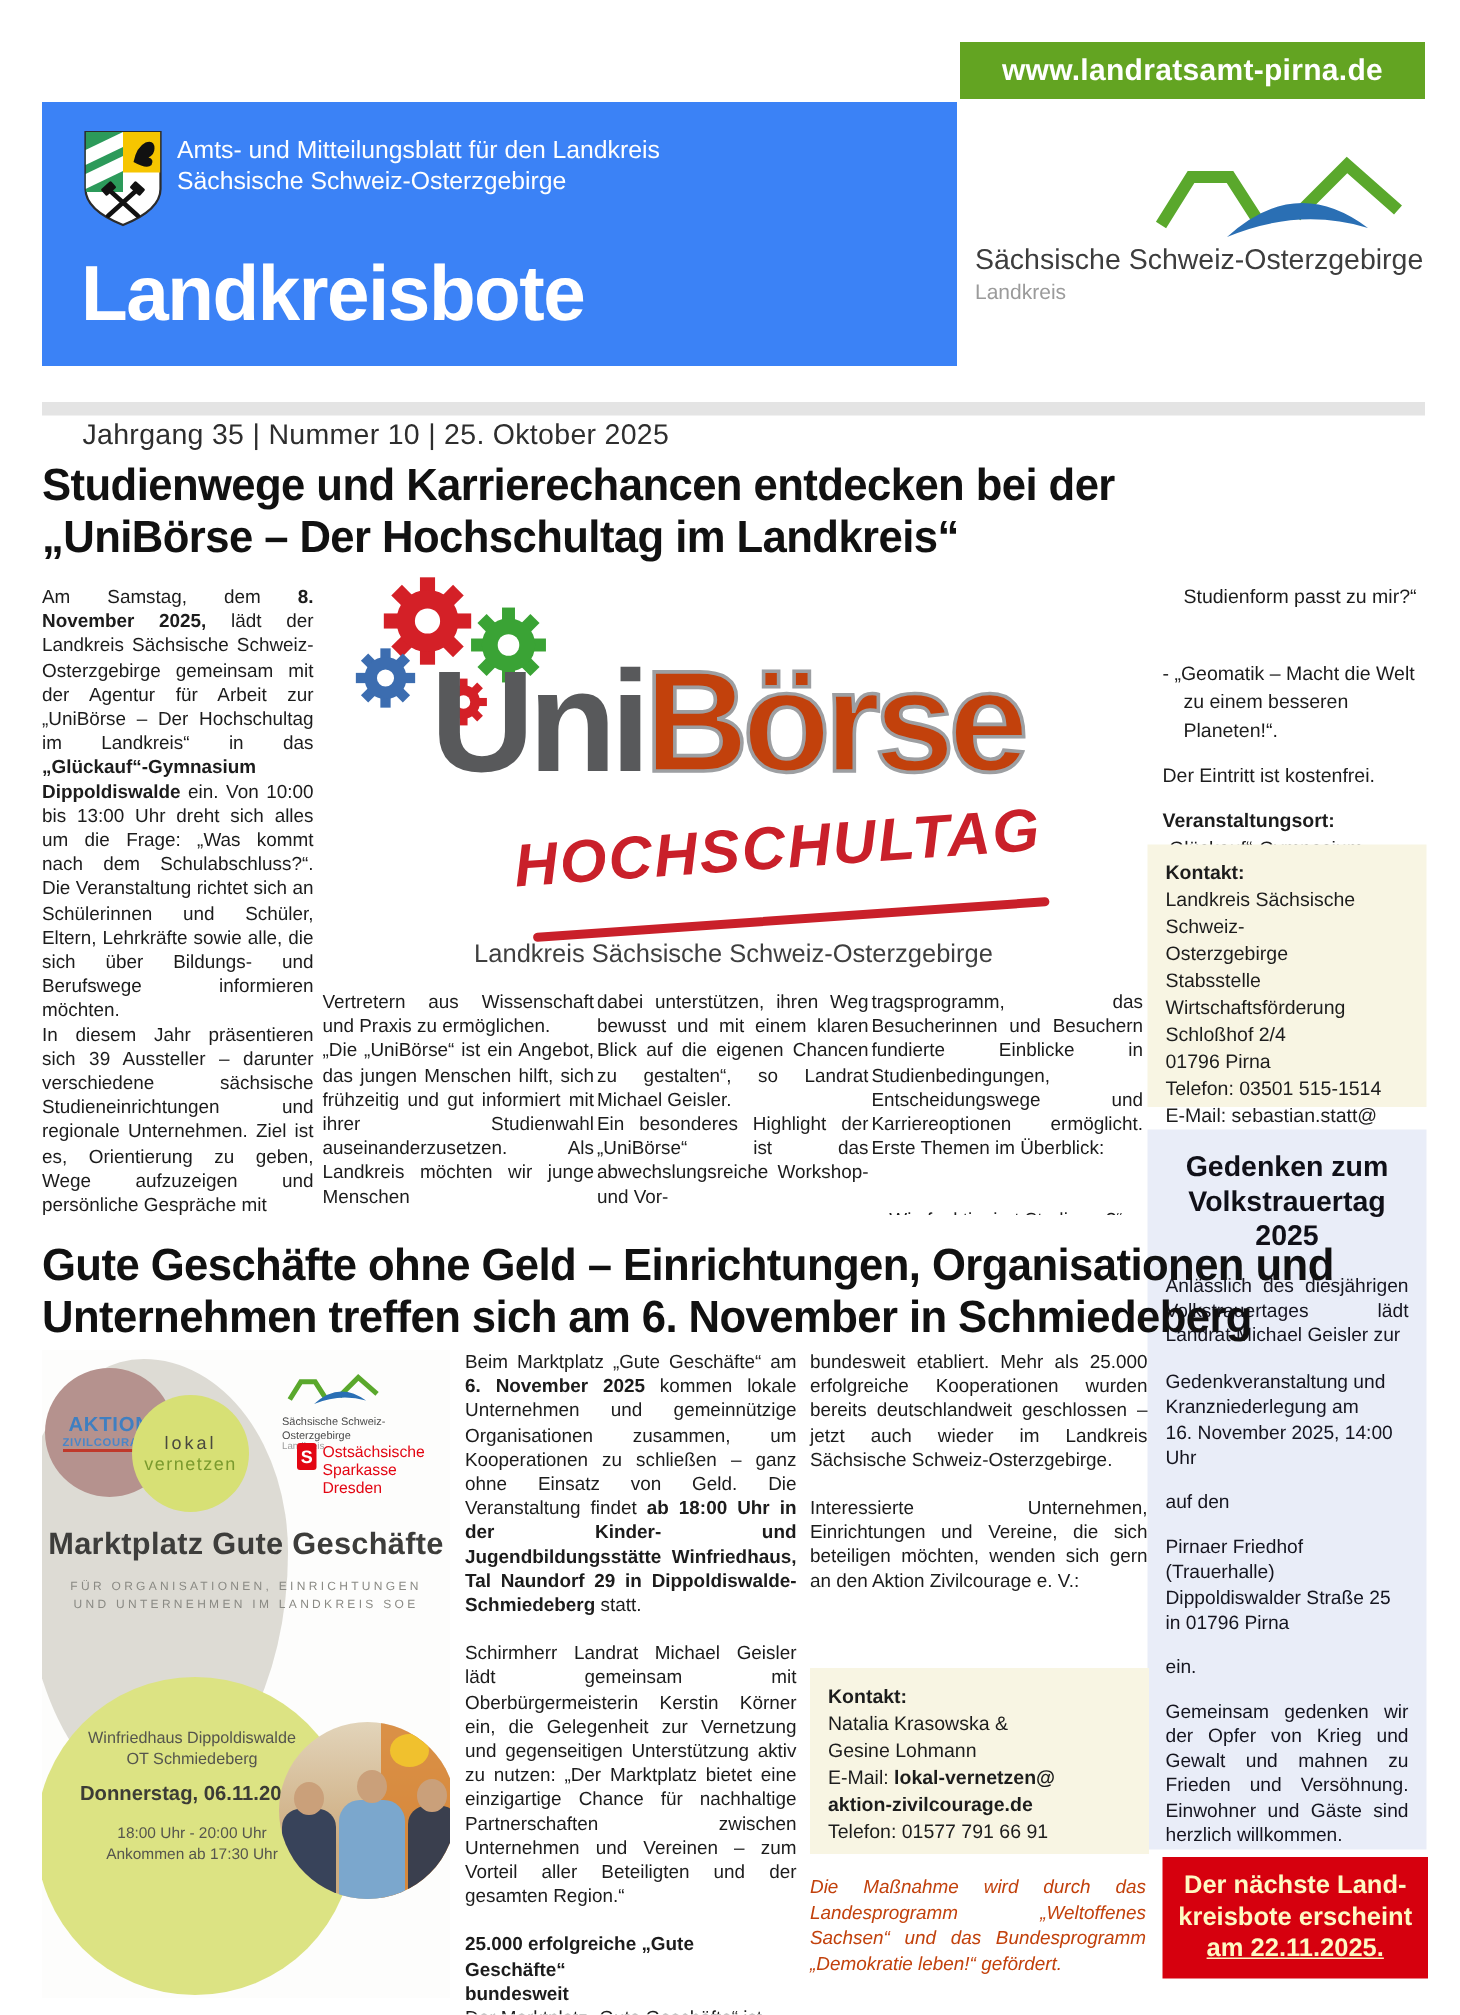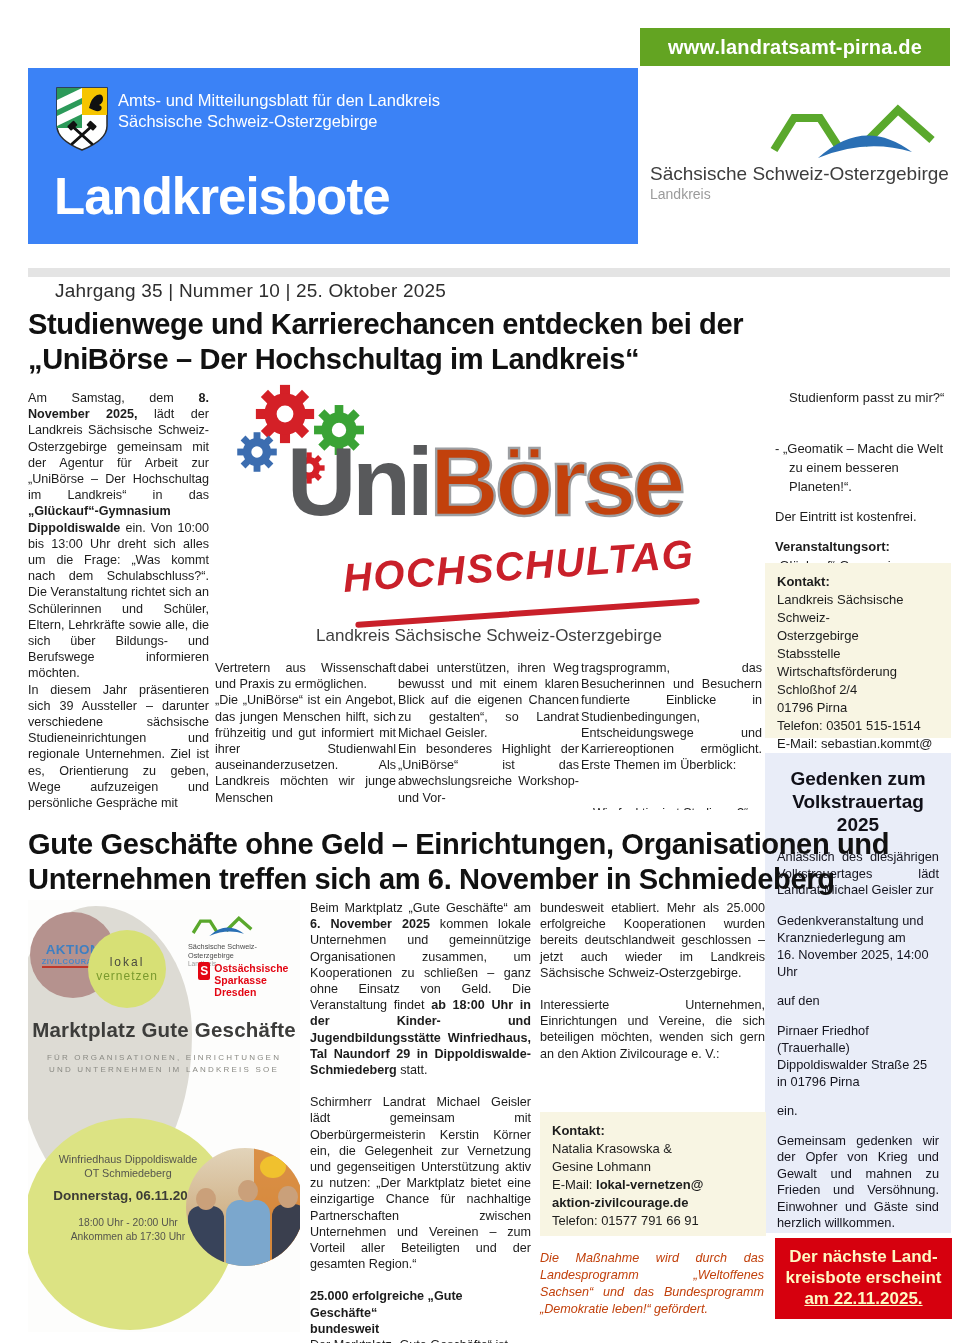--- a/index.html
+++ b/index.html
@@ -85,21 +85,21 @@
   .poster .lime-s { position:absolute; left:60px; top:30px; width:78px; height:78px; border-radius:50%; background:#d7e075;
     display:flex; flex-direction:column; align-items:center; justify-content:center; }
   .poster .lime-s .l1 { color:#4a4a3f; font-size:12px; letter-spacing:2px; }
   .poster .lime-s .l2 { color:#7a9a2e; font-size:12px; letter-spacing:1px; }
   .poster .mini-lk { position:absolute; left:160px; top:14px; width:104px; text-align:left; }
   .poster .mini-lk .n { font-size:7.3px; color:#4a4a4a; }
   .poster .mini-lk .s { font-size:6.5px; color:#9b9b9b; }
   .poster .spk { position:absolute; left:170px; top:62px; display:flex; align-items:flex-start; gap:4px; }
   .poster .spk .sq { width:14px; height:18px; background:#e30613; border-radius:2px; color:#fff; font-weight:700;
     font-size:12px; text-align:center; line-height:18px; }
-  .poster .spk .t { color:#e30613; font-weight:700; font-size:10.5px; line-height:12px; }
+  .poster .spk .t { color:#e30613; font-weight:400; font-size:10.5px; line-height:12px; }
   .poster .p-title { position:absolute; left:0; top:118px; width:272px; text-align:center; font-weight:700;
     font-size:20.5px; color:#3d3d3b; letter-spacing:.2px; }
   .poster .p-sub { position:absolute; left:0; top:152px; width:272px; text-align:center; font-size:8px;
     letter-spacing:2.2px; color:#8a8a84; line-height:12px; }
   .poster .big-green { position:absolute; left:-4px; top:218px; width:212px; height:212px; border-radius:50%; background:#dce383; }
   .poster .g-venue { position:absolute; left:10px; top:252px; width:180px; text-align:center; font-size:10.8px; color:#55554d; line-height:14px; }
   .poster .g-date { position:absolute; left:10px; top:288px; width:180px; text-align:center; font-size:13.5px; font-weight:700; color:#3c3c36; }
   .poster .g-time { position:absolute; left:10px; top:316px; width:180px; text-align:center; font-size:10.3px; color:#55554d; line-height:14px; }
   .poster .photo { position:absolute; left:158px; top:248px; width:118px; height:118px; border-radius:50%; overflow:hidden;
     background:linear-gradient(180deg,#e2d4ba 0%,#cdab7e 70%); }
@@ -225,21 +225,21 @@
   </div>
 
   <div class="abs cream-box kontakt1">
     <div class="bold">Kontakt:</div>
     <div>Landkreis Sächsische Schweiz-</div>
     <div>Osterzgebirge</div>
     <div>Stabsstelle Wirtschaftsförderung</div>
     <div>Schloßhof 2/4</div>
     <div>01796 Pirna</div>
     <div>Telefon: 03501 515-1514</div>
-    <div>E-Mail: sebastian.kommt@</div>
+    <div>E-Mail: sebastian.statt@</div>
     <div>landratsamt-pirna.de</div>
   </div>
 
   <div class="abs memorial">
     <div class="m-title">
       <div>Gedenken zum</div>
       <div>Volkstrauertag</div>
       <div>2025</div>
     </div>
     <div class="mgap"></div>

